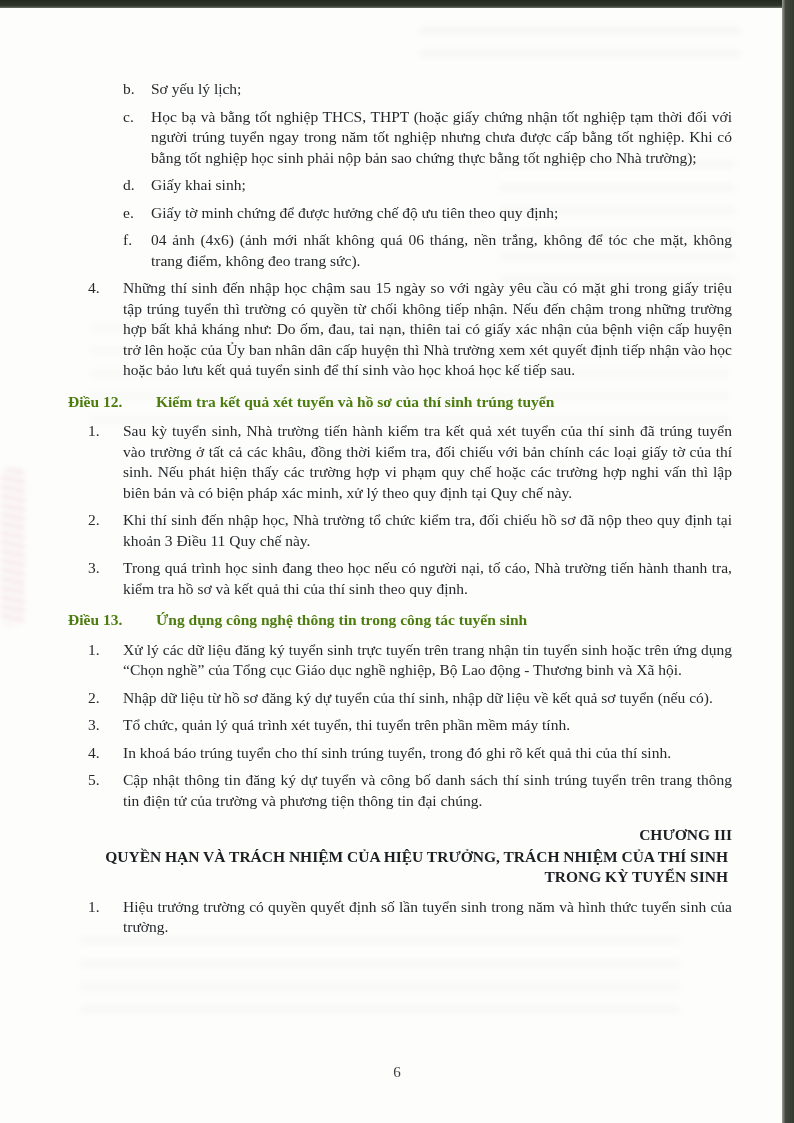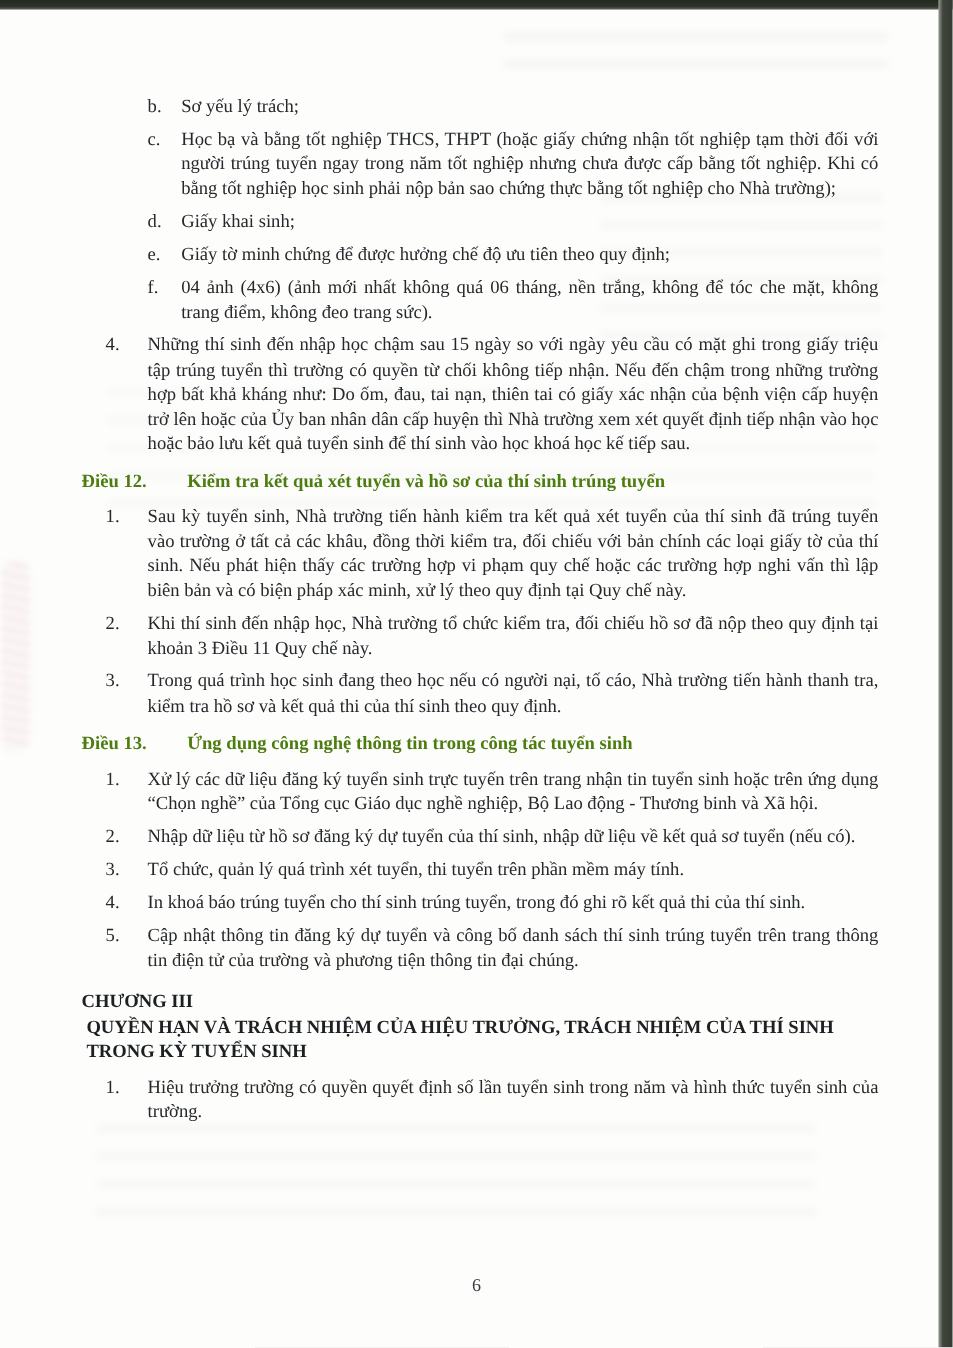--- a/index.html
+++ b/index.html
@@ -55,21 +55,21 @@
   .li.lettered { margin-left:55px; padding-left:28px; }
   .li.numbered { margin-left:20px; padding-left:35px; }
 
   .article-heading {
     display:flex; font-weight:bold; color:#4d7c0f;
     margin:11px 0 9px 0;
   }
   .article-heading .label { flex:0 0 88px; }
   .article-heading .title { flex:1;font-family:Liberation Serif, serif; }
 
-  .chapter { text-align:left; font-weight:bold; color:#1d2023; margin:14px 0 9px 0; }
+  .chapter { text-align:right; font-weight:bold; color:#1d2023; margin:14px 0 9px 0; }
   .chapter .chapter-label { margin-bottom:1px; }
   .chapter .chapter-title { margin:0 4px; }
 
   .page-number {
     position:absolute; left:0; top:1064px; width:794px;
     text-align:center; font-size:15px; color:#3a3e42; z-index:3;
   }
 </style>
 </head>
 <body>
@@ -80,21 +80,21 @@
   <div class="ghost g1"></div>
   <div class="ghost g2"></div>
   <div class="ghost g3"></div>
   <div class="ghost g4"></div>
   <div class="ink-smudge"></div>
 
   <div class="content">
 
     <div class="li lettered">
       <span class="marker">b.</span>
-      <span class="text">Sơ yếu lý trách;</span>
+      <span class="text">Sơ yếu lý lịch;</span>
     </div>
     <div class="li lettered">
       <span class="marker">c.</span>
       <span class="text">Học bạ và bằng tốt nghiệp THCS, THPT (hoặc giấy chứng nhận tốt nghiệp tạm thời đối với người trúng tuyển ngay trong năm tốt nghiệp nhưng chưa được cấp bằng tốt nghiệp. Khi có bằng tốt nghiệp học sinh phải nộp bản sao chứng thực bằng tốt nghiệp cho Nhà trường);</span>
     </div>
     <div class="li lettered">
       <span class="marker">d.</span>
       <span class="text">Giấy khai sinh;</span>
     </div>
     <div class="li lettered">

